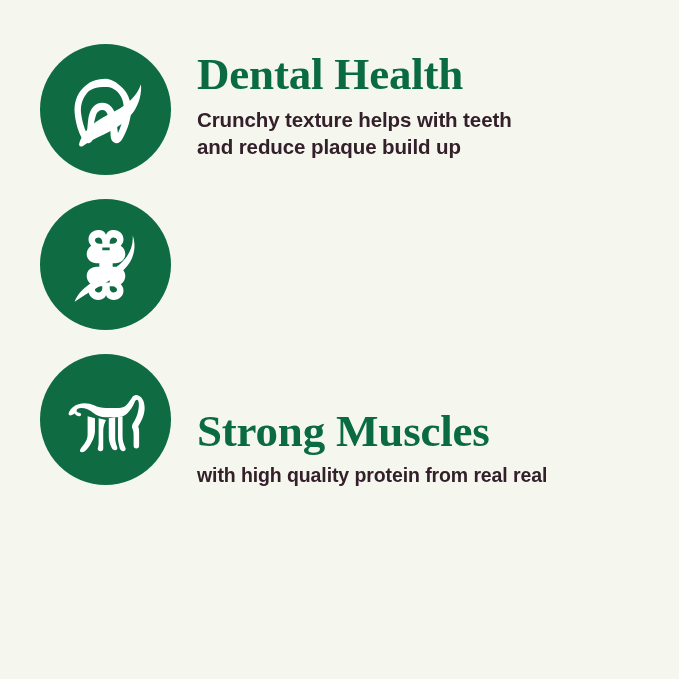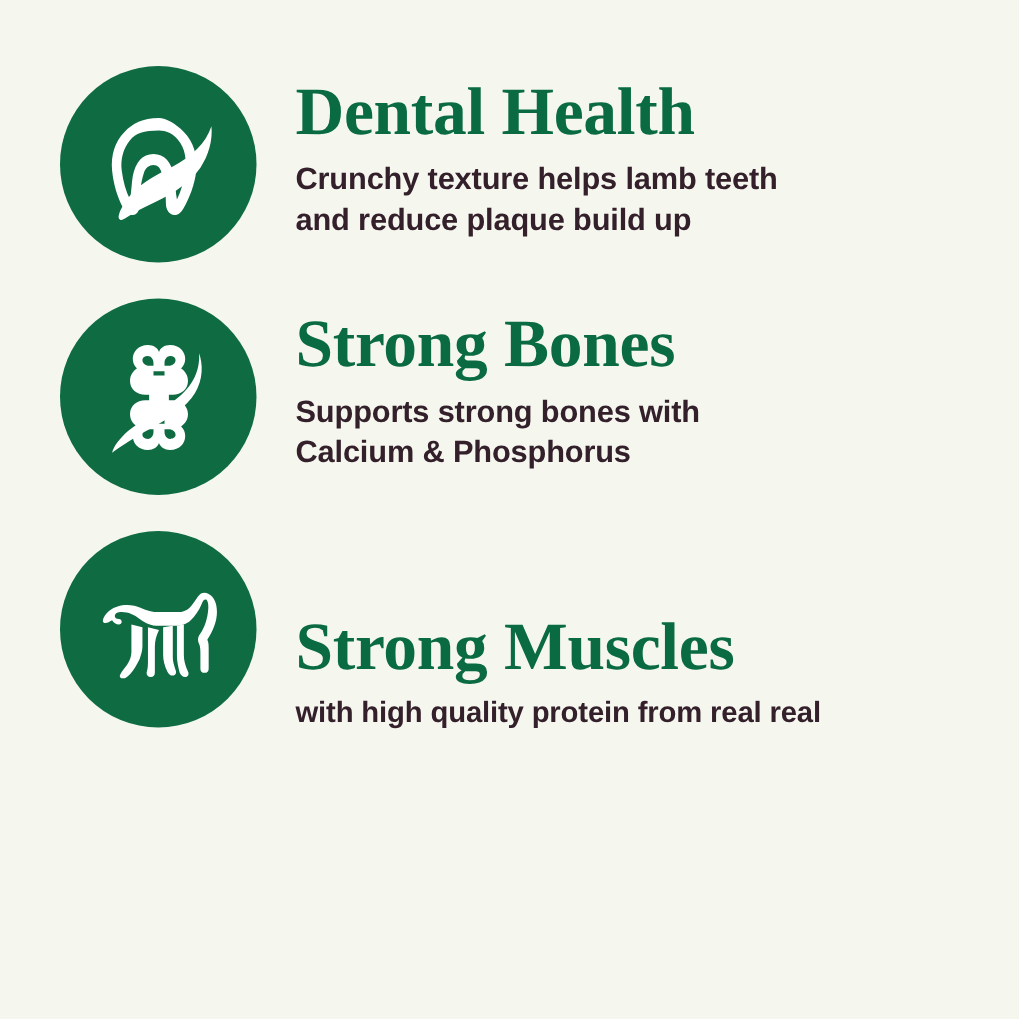--- a/index.html
+++ b/index.html
@@ -95,42 +95,35 @@
         <g fill="#ffffff">
           <path d="M50 16 C38 16 31 20 25 26 C18 33 15 43 16 54 C17 64 20 74 24 81 C26 85 29 87 32 86 C35 85 36 82 36 78 C36 70 37 62 39 56 C40 52 43 50 46 50 C49 50 51 52 52 56 C54 62 55 70 55 78 C55 82 57 85 60 86 C63 87 66 85 68 81 C72 74 76 64 77 54 C78 43 75 33 68 26 C62 20 55 16 50 16 Z M50 25 C55 25 60 27 64 32 C69 38 70 46 69 54 C68 62 66 69 63 75 C62 70 62 64 61 58 C59 48 54 42 46 42 C38 42 33 48 31 58 C30 64 30 70 29 75 C26 69 24 62 23 54 C22 46 24 38 29 32 C33 27 39 25 50 25 Z"></path>
           <path d="M88 22 C84 34 74 44 60 51 C48 57 37 63 30 71 C25 77 22 82 21 86 C20 89 22 91 25 89 C31 85 38 81 47 77 C62 70 73 62 80 52 C86 43 89 32 88 22 Z"></path>
           <path d="M84 31 C78 41 68 49 55 55 C44 60 34 66 28 73 C34 71 42 68 52 64 C66 58 77 49 84 39 Z" opacity="0"></path>
         </g>
       </svg>
     </div>
     <div class="benefit-text">
       <div class="benefit-title">Dental Health</div>
       <div class="benefit-desc">
-        <span class="line">Crunchy texture helps lamb teeth</span>
+        <span class="line">Crunchy texture helps with teeth</span>
         <span class="line">and reduce plaque build up</span>
       </div>
     </div>
   </div>
 
   <div class="benefit-row row-2">
     <div class="icon-badge">
       <svg viewBox="0 0 100 100" aria-hidden="true">
         <g fill="#ffffff">
           <path d="M42 12 C35 12 31 17 31 22 C31 25 32 27 34 29 C31 31 29 34 29 38 C29 44 34 48 40 48 L43 48 L43 57 L57 57 L57 48 L60 48 C66 48 71 44 71 38 C71 34 69 31 66 29 C68 27 69 25 69 22 C69 17 65 12 58 12 C54 12 51 14 50 17 C49 14 46 12 42 12 Z M42 20 C44 20 46 22 46 25 L46 31 L54 31 L54 25 C54 22 56 20 58 20 C60 20 62 21 62 23 C62 25 60 27 57 27 L54 27 L54 40 L60 40 C62 40 64 39 64 37 C64 35 62 34 60 34 L40 34 C38 34 36 35 36 37 C36 39 38 40 40 40 L46 40 L46 27 L43 27 C40 27 38 25 38 23 C38 21 40 20 42 20 Z"></path>
           <path d="M42 88 C35 88 31 83 31 78 C31 75 32 73 34 71 C31 69 29 66 29 62 C29 56 34 52 40 52 L43 52 L43 43 L57 43 L57 52 L60 52 C66 52 71 56 71 62 C71 66 69 69 66 71 C68 73 69 75 69 78 C69 83 65 88 58 88 C54 88 51 86 50 83 C49 86 46 88 42 88 Z M42 80 C44 80 46 78 46 75 L46 69 L54 69 L54 75 C54 78 56 80 58 80 C60 80 62 79 62 77 C62 75 60 73 57 73 L54 73 L54 60 L60 60 C62 60 64 61 64 63 C64 65 62 66 60 66 L40 66 C38 66 36 65 36 63 C36 61 38 60 40 60 L46 60 L46 73 L43 73 C40 73 38 75 38 77 C38 79 40 80 42 80 Z"></path>
           <path d="M79 18 C80 32 73 44 60 53 C48 61 36 67 28 74 C21 80 17 86 16 90 C23 85 32 79 43 73 C58 65 70 57 76 47 C82 37 82 26 79 18 Z"></path>
         </g>
       </svg>
-    </div>
-    <div class="benefit-text">
-      <div class="benefit-title">Strong Bones</div>
-      <div class="benefit-desc">
-        <span class="line">Supports strong bones with</span>
-        <span class="line">Calcium &amp; Phosphorus</span>
-      </div>
     </div>
   </div>
 
   <div class="benefit-row row-3">
     <div class="icon-badge">
       <svg viewBox="0 0 100 100" aria-hidden="true">
         <g fill="#ffffff">
           <path d="M20 33 C16 34 12 37 10 41 C9 43 9 45 11 45 C13 45 14 44 16 43 C17 45 19 46 21 46 C22 46 23 45 23 44 C23 43 22 42 21 42 C19 42 18 41 18 40 C18 38 20 37 23 37 C28 37 32 39 36 42 C40 45 44 47 50 47 L62 47 C66 47 70 46 73 43 C76 40 79 36 81 31 C82 28 84 27 85 29 C86 31 86 35 85 40 C84 45 82 50 79 54 C78 56 78 58 79 60 C80 62 80 65 80 68 L80 78 C80 80 81 81 83 81 C85 81 86 80 86 78 L86 64 C86 61 86 59 85 57 C89 51 92 44 92 37 C92 31 90 26 86 24 C83 22 80 23 78 26 C76 29 74 32 72 34 C70 36 67 37 64 37 L50 37 C45 37 41 36 37 34 C32 32 26 31 20 33 Z"></path>
           <path d="M30 46 L30 66 C30 69 29 72 27 75 C25 78 23 80 22 82 C21 84 22 85 24 85 C26 85 27 84 29 82 C32 79 34 75 36 71 C37 68 38 65 38 62 L38 48 Z"></path>
           <path d="M42 48 L42 72 C42 75 42 78 41 81 C41 83 42 84 44 84 C46 84 47 83 47 81 L47 62 C47 58 48 54 50 50 Z"></path>

